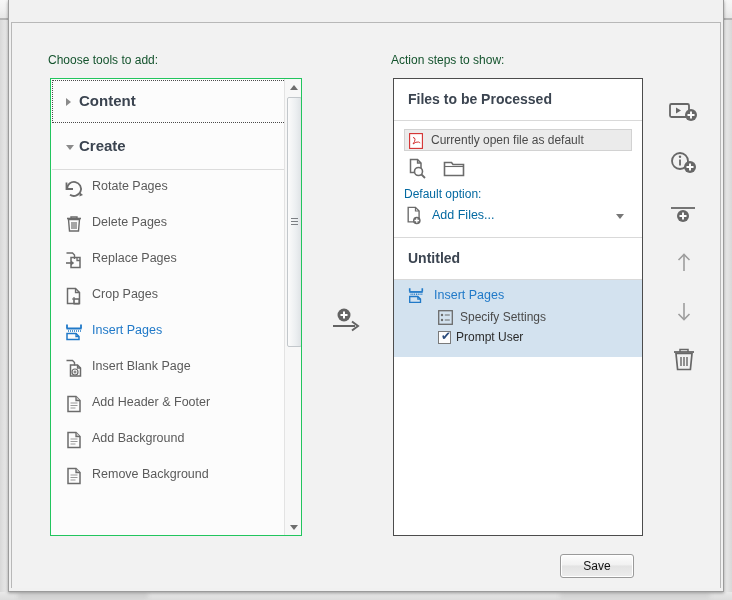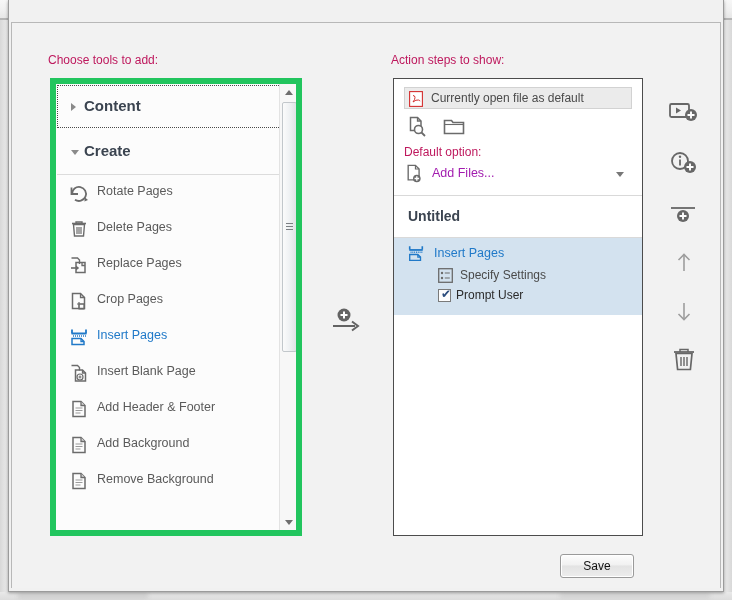--- a/index.html
+++ b/index.html
@@ -126,31 +126,31 @@
     width: 710px; height: 566px;
     background: #f2f2f2;
     border: 1px solid #b8b8b8;
     border-bottom: none;
     box-sizing: border-box;
   }
 
   .panel-label {
     position: absolute;
     font-size: 12px;
-    color: #be185d;
+    color: #14532d;
     white-space: nowrap;
   }
 
   
   #left-list {
     position: absolute;
     left: 38px; top: 55px;
     width: 252px; height: 458px;
     background: #fcfcfc;
-    border: 6px solid #22c55e;
+    border: 1px solid #22c55e;
     box-sizing: border-box;
     overflow: hidden;
   }
   .group-row {
     position: relative;
     height: 45px;
     box-sizing: border-box;
     cursor: pointer;
   }
   .group-row.focused {
@@ -300,30 +300,30 @@
   }
   .icon-row {
     position: relative;
     height: 30px;
     margin-top: 4px;
   }
   .icon-row .ib { position: absolute; top: 2px; cursor: pointer; }
   .opt-label {
     margin-top: 2px;
     font-size: 12px;
-    color: #be185d;
+    color: #0369a1;
   }
   .dropdown {
     position: relative;
     height: 26px;
     margin-top: 2px;
     cursor: pointer;
   }
   .dropdown .dico { position: absolute; left: 1px; top: 2px; width: 20px; height: 22px; }
-  .dropdown .dlabel { position: absolute; left: 28px; top: 5px; font-size: 12.5px; color: #a21caf; }
+  .dropdown .dlabel { position: absolute; left: 28px; top: 5px; font-size: 12.5px; color: #0369a1; }
   .dropdown .dcaret {
     position: absolute; right: 8px; top: 11px;
     width: 0; height: 0;
     border-top: 5px solid #777; border-left: 4px solid transparent; border-right: 4px solid transparent;
   }
 
   .step-block {
     position: relative;
     background: #d3e2ef;
     padding: 5px 0 8px 0;
@@ -556,20 +556,23 @@
       <svg viewBox="0 0 34 32" width="34" height="32">
         <circle cx="14" cy="10" r="6.5" fill="#636363"></circle>
         <path d="M14 6.5 v7 M10.5 10 h7" stroke="#ffffff" stroke-width="2"></path>
         <path d="M3 21 h22" stroke="#636363" stroke-width="2"></path>
         <path d="M22 16.5 l6 4.5 -6 4.5" fill="none" stroke="#636363" stroke-width="2"></path>
       </svg>
     </div>
 
     <div id="right-panel">
 
+      <div class="sec-header">
+        <span class="stext">Files to be Processed</span>
+      </div>
 
       <div class="files-body">
         <div class="file-default-row">
           <span class="pdf-ico">
             <svg viewBox="0 0 14 16" width="14" height="16">
               <rect x="0.6" y="0.6" width="12.8" height="14.8" fill="#ffffff" stroke="#d32f2f" stroke-width="1.1"></rect>
               <path d="M4 4.5 q2 0 2 2 q0 2 -2 4.5 q3 -2.5 5.5 -2 q1.5 .3 1.5 1.2" fill="none" stroke="#d32f2f" stroke-width="1"></path>
             </svg>
           </span>
           <span class="flabel">Currently open file as default</span>

